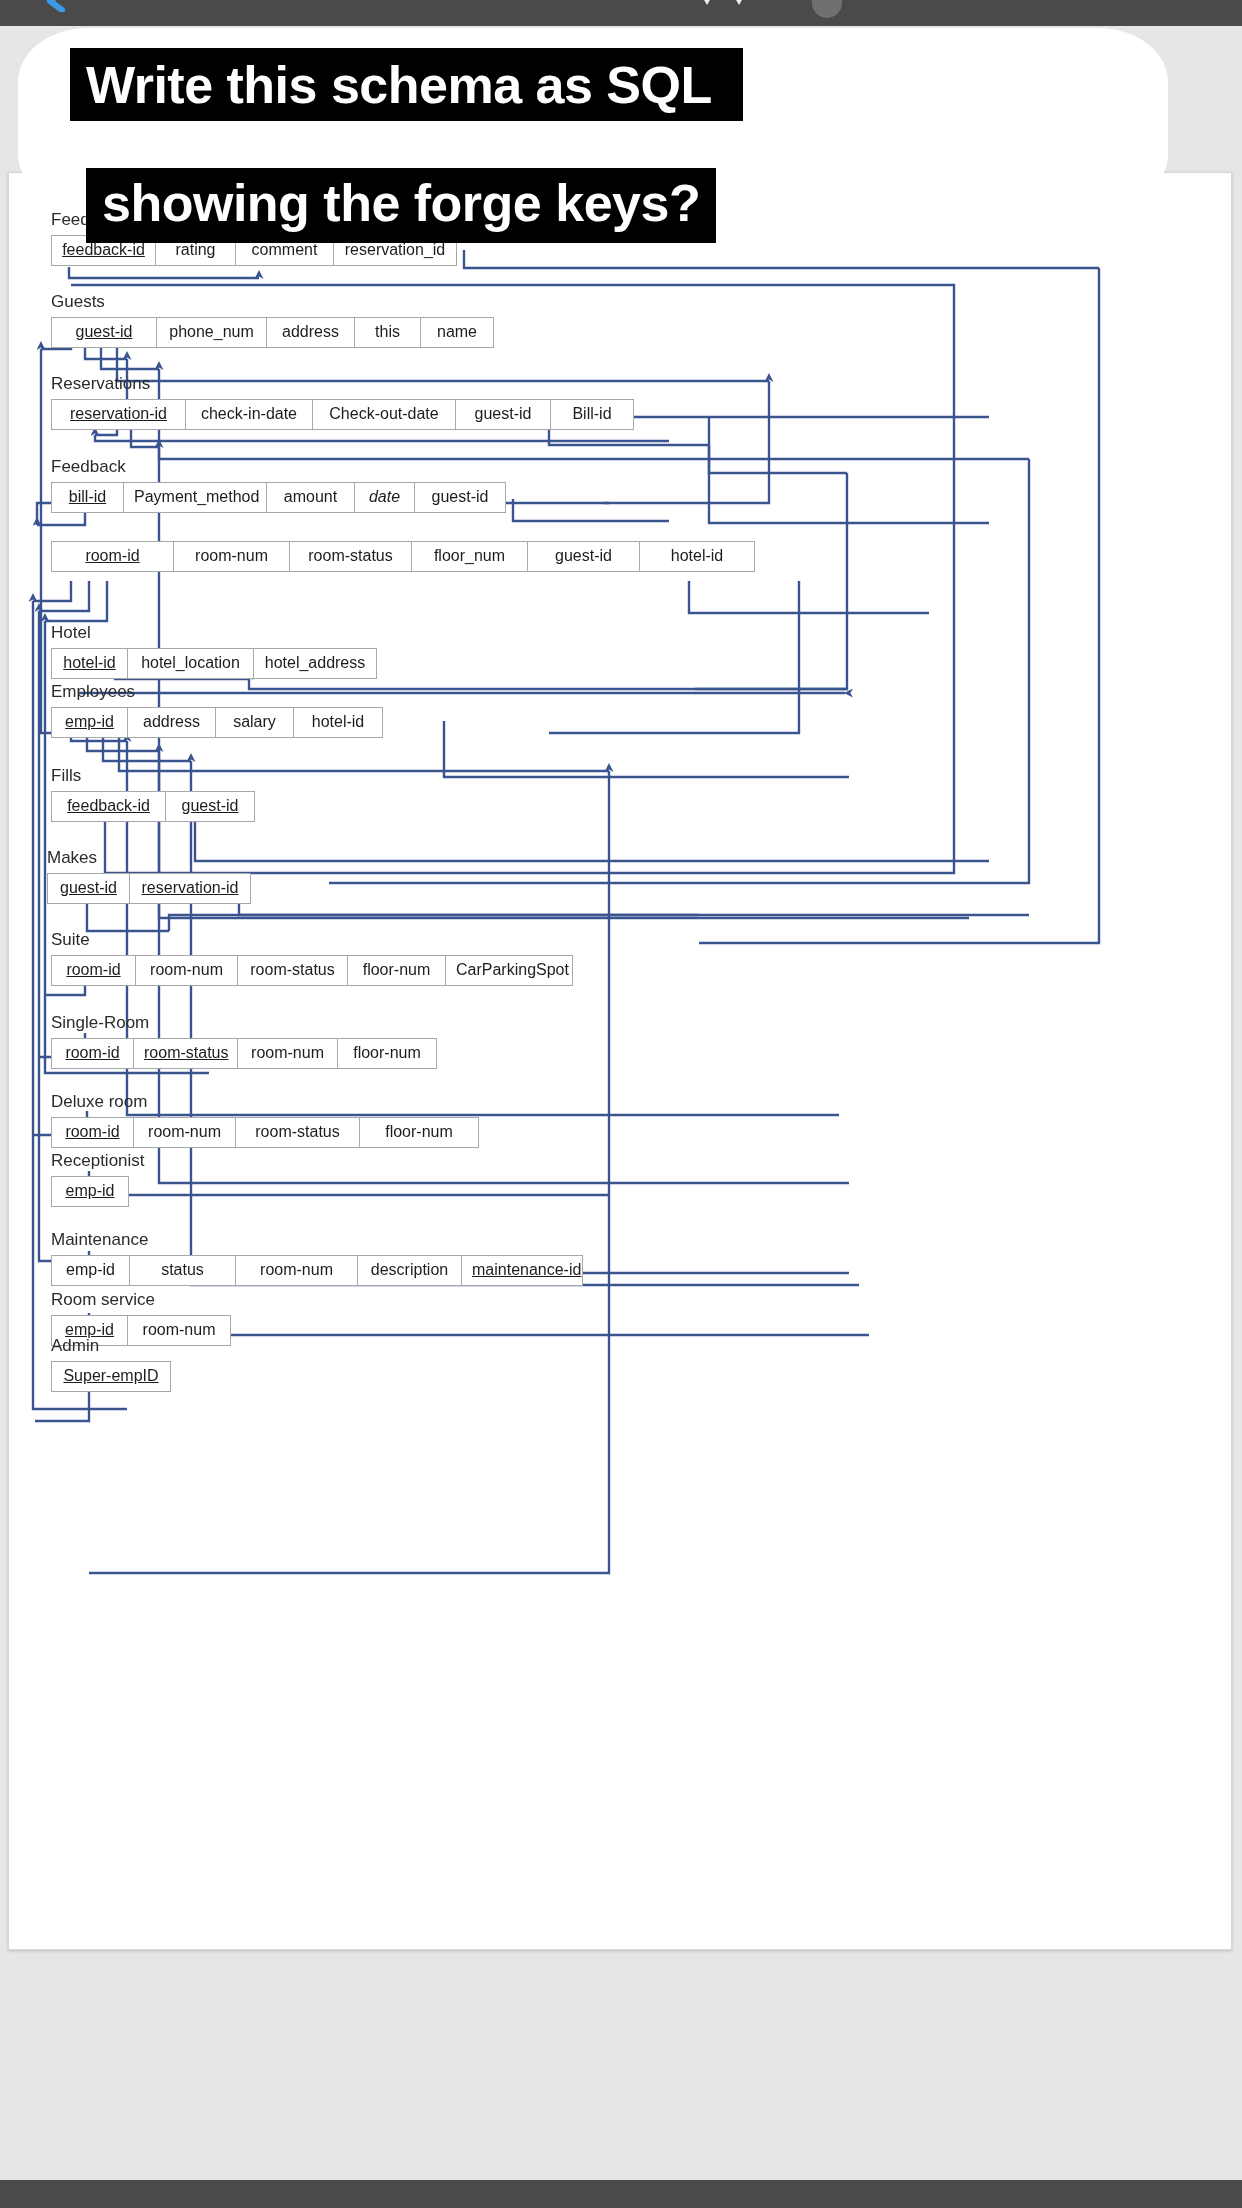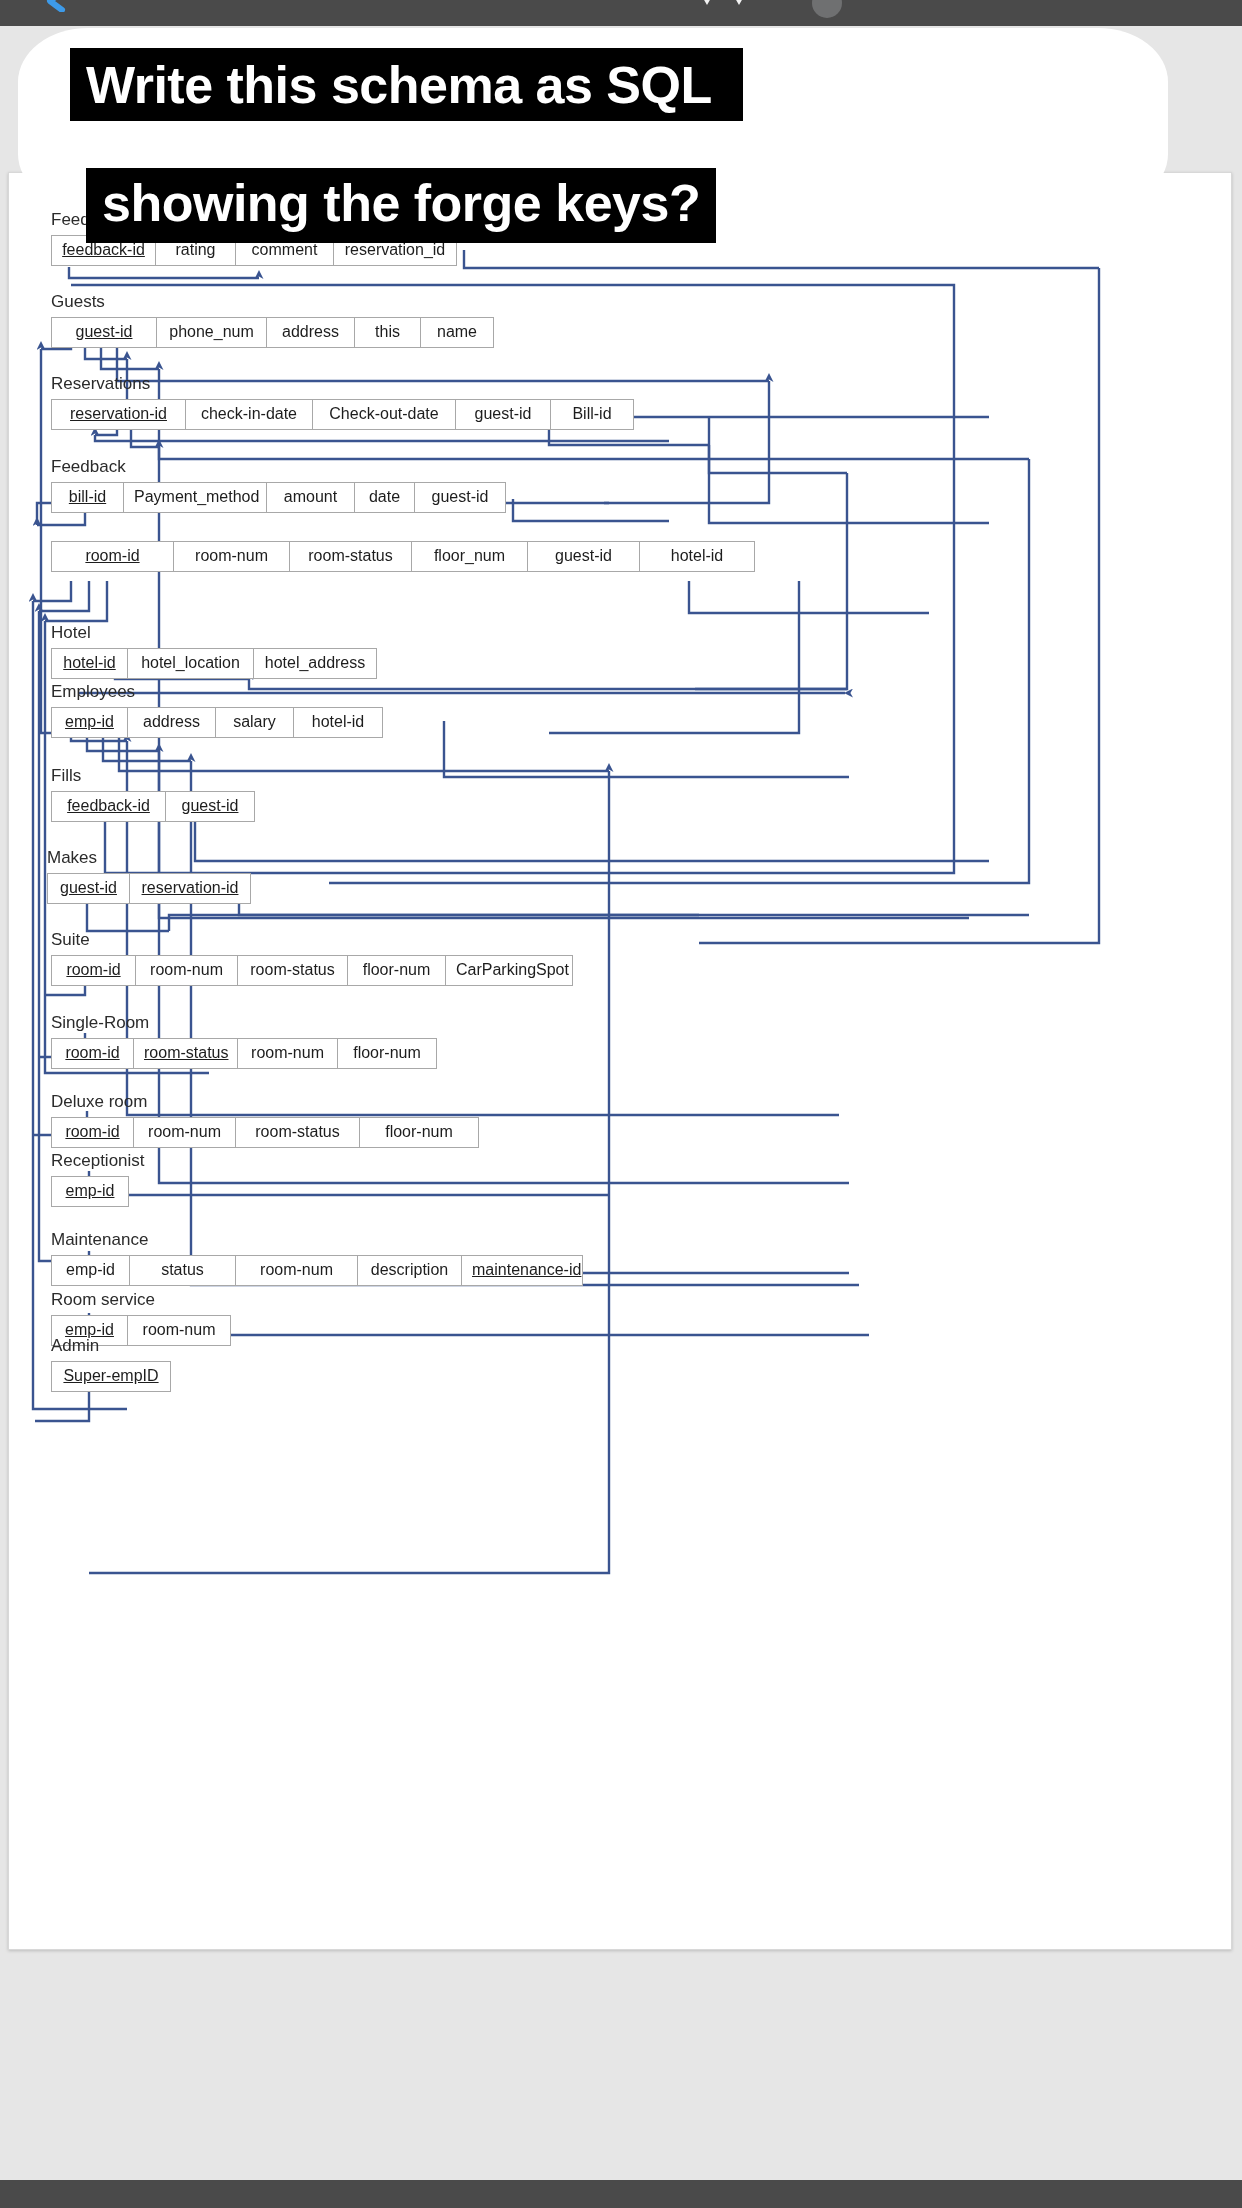--- a/index.html
+++ b/index.html
@@ -214,21 +214,21 @@
           <div class="attr" style="width: 95px;">guest-id</div>
           <div class="attr" style="width: 82px;">Bill-id</div>
         </div>
       </div>
       <div class="entity" style="left: 42px; top: 285px;">
         <div class="entity-name">Feedback</div>
         <div class="attr-row">
           <div class="attr key" style="width: 72px;">bill-id</div>
           <div class="attr" style="width: 143px;">Payment_method</div>
           <div class="attr" style="width: 88px;">amount</div>
-          <div class="attr" style="width: 60px;">date</div>
+          <div class="attr" style="width: 60px; font-style: italic;">date</div>
           <div class="attr" style="width: 90px;">guest-id</div>
         </div>
       </div>
       <div class="entity" style="left: 42px; top: 368px;">
         <div class="attr-row">
           <div class="attr key" style="width: 122px;">room-id</div>
           <div class="attr" style="width: 116px;">room-num</div>
           <div class="attr" style="width: 122px;">room-status</div>
           <div class="attr" style="width: 116px;">floor_num</div>
           <div class="attr" style="width: 112px;">guest-id</div>

